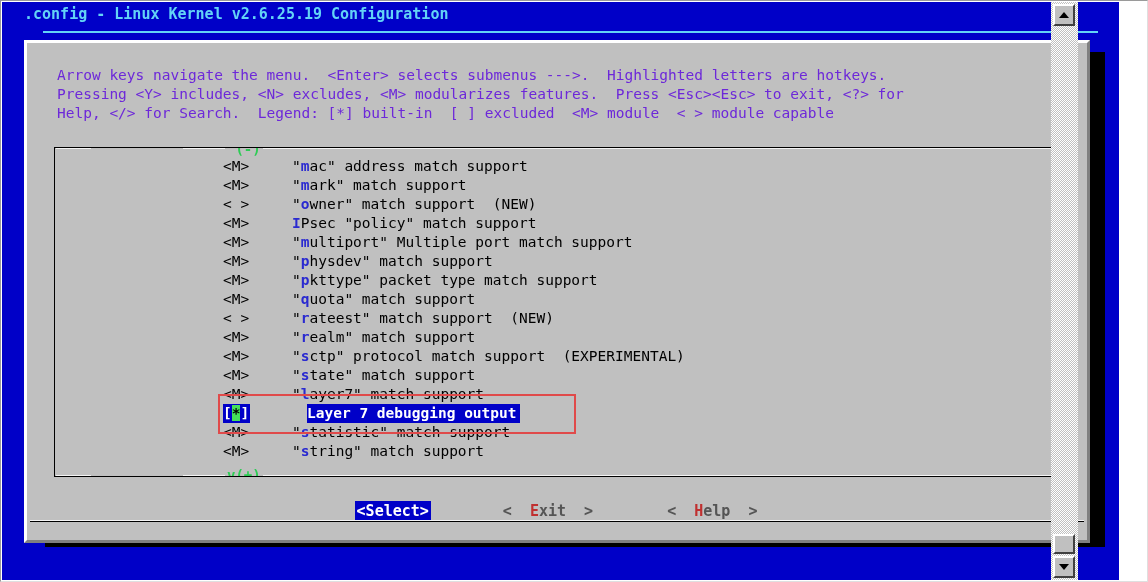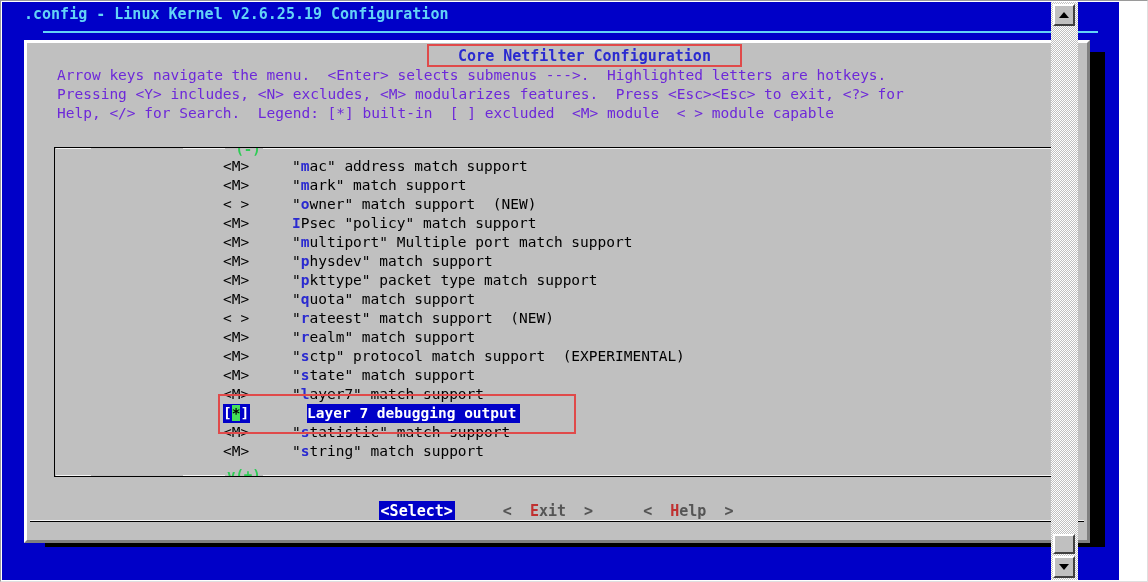--- a/index.html
+++ b/index.html
@@ -259,21 +259,21 @@
 
   
   #buttonbar {
     position: absolute;
     left: 0; top: 455px;
     width: 1060px;
     height: 26px;
     display: flex;
     align-items: center;
     justify-content: center;
-    gap: 46px;
+    gap: 70px;
   }
   .btn {
     font-size: 15px;
     line-height: 21px;
     white-space: pre;
     font-weight: bold;
     letter-spacing: 0px;
     color: #555555;
     padding: 0 2px;
   }
@@ -309,23 +309,20 @@
 
   <div id="terminal">
 
     <div id="titlebar">.config - Linux Kernel v2.6.25.19 Configuration</div>
     <div id="title-rule"></div>
 
     <div id="dialog-shadow"></div>
 
     <div id="dialog">
 
-      <div id="dialog-title-wrap">
-        <span id="dialog-title">Core Netfilter Configuration</span>
-      </div>
 
       <div id="helptext"><div>Arrow keys navigate the menu.  &lt;Enter&gt; selects submenus ---&gt;.  Highlighted letters are hotkeys.</div><div>Pressing &lt;Y&gt; includes, &lt;N&gt; excludes, &lt;M&gt; modularizes features.  Press &lt;Esc&gt;&lt;Esc&gt; to exit, &lt;?&gt; for</div><div>Help, &lt;/&gt; for Search.  Legend: [*] built-in  [ ] excluded  &lt;M&gt; module  &lt; &gt; module capable</div></div>
 
       <div id="listbox">
         <div class="edge-rule" id="edge-top"></div>
         <div class="edge-rule" id="edge-top-left"></div>
         <div class="edge-rule" id="edge-bot"></div>
         <div class="edge-rule" id="edge-bot-left"></div>
 
         <div class="scroll-marker" id="marker-top">^(-)</div>

